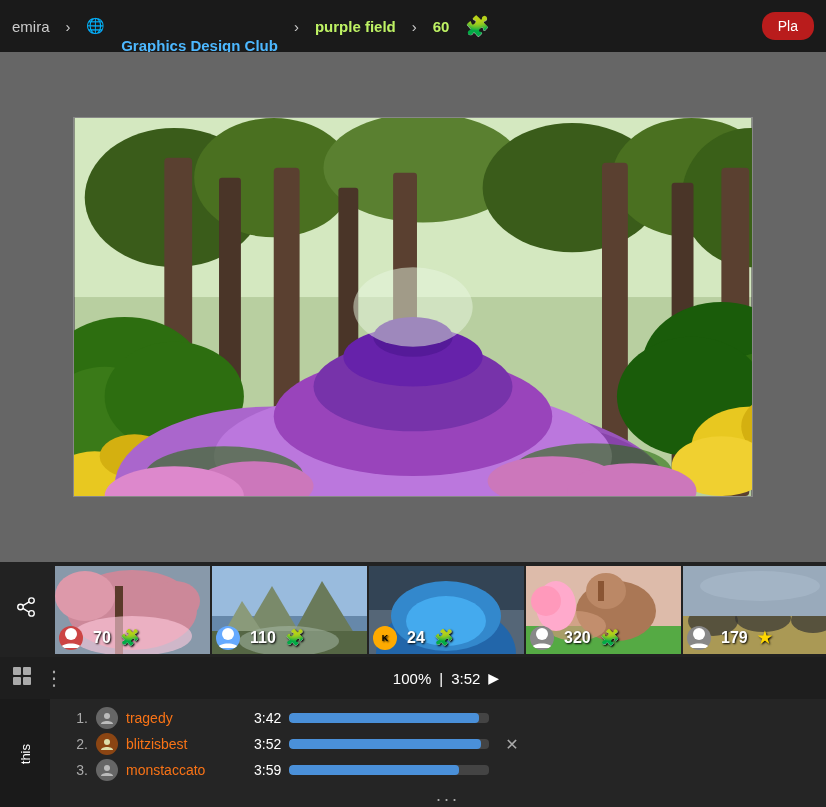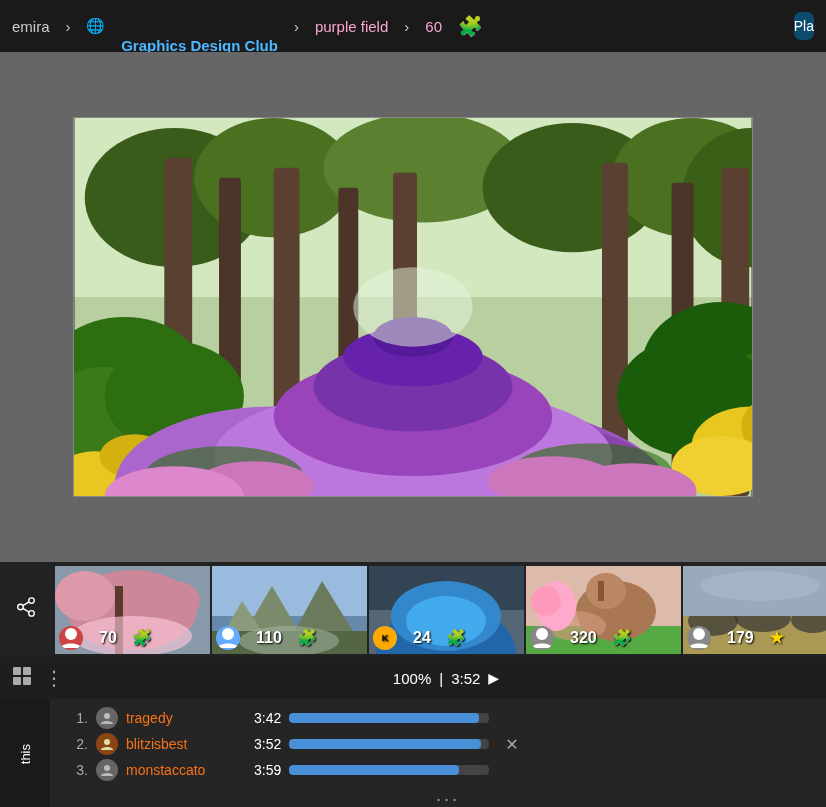--- a/index.html
+++ b/index.html
@@ -30,37 +30,37 @@
       font-size: 15px;
       font-weight: bold;
       cursor: pointer;
       margin-top: 38px;
     }
     .breadcrumb-sep {
       color: #ccc;
       font-size: 15px;
     }
     .breadcrumb-bold {
-      color: #f9a8d4;
+      color: #bef264;
       font-size: 15px;
-      font-weight: normal;
+      font-weight: bold;
     }
     .puzzle-icon-header {
       font-size: 20px;
       color: #fff;
     }
     .play-button {
       margin-left: auto;
-      background: #0c4a6e;
+      background: #b91c1c;
       color: #fff;
       border: none;
-      padding: 6px 0;
+      padding: 6px 16px;
       font-size: 14px;
       cursor: pointer;
-      border-radius: 7px;
+      border-radius: 13px;
     }
 
     
     #main-image-area {
       width: 826px;
       height: 510px;
       background: #666;
       position: relative;
       display: flex;
       align-items: center;
@@ -113,21 +113,21 @@
     .thumb-item svg {
       width: 100%;
       height: 100%;
     }
     .thumb-badge {
       position: absolute;
       bottom: 4px;
       left: 4px;
       display: flex;
       align-items: center;
-      gap: 16px;
+      gap: 10px;
       color: #fff;
       font-size: 16px;
       font-weight: bold;
       text-shadow: 1px 1px 2px #000;
       text-align: center;
     }
     .thumb-avatar {
       width: 24px;
       height: 24px;
       border-radius: 50%;

